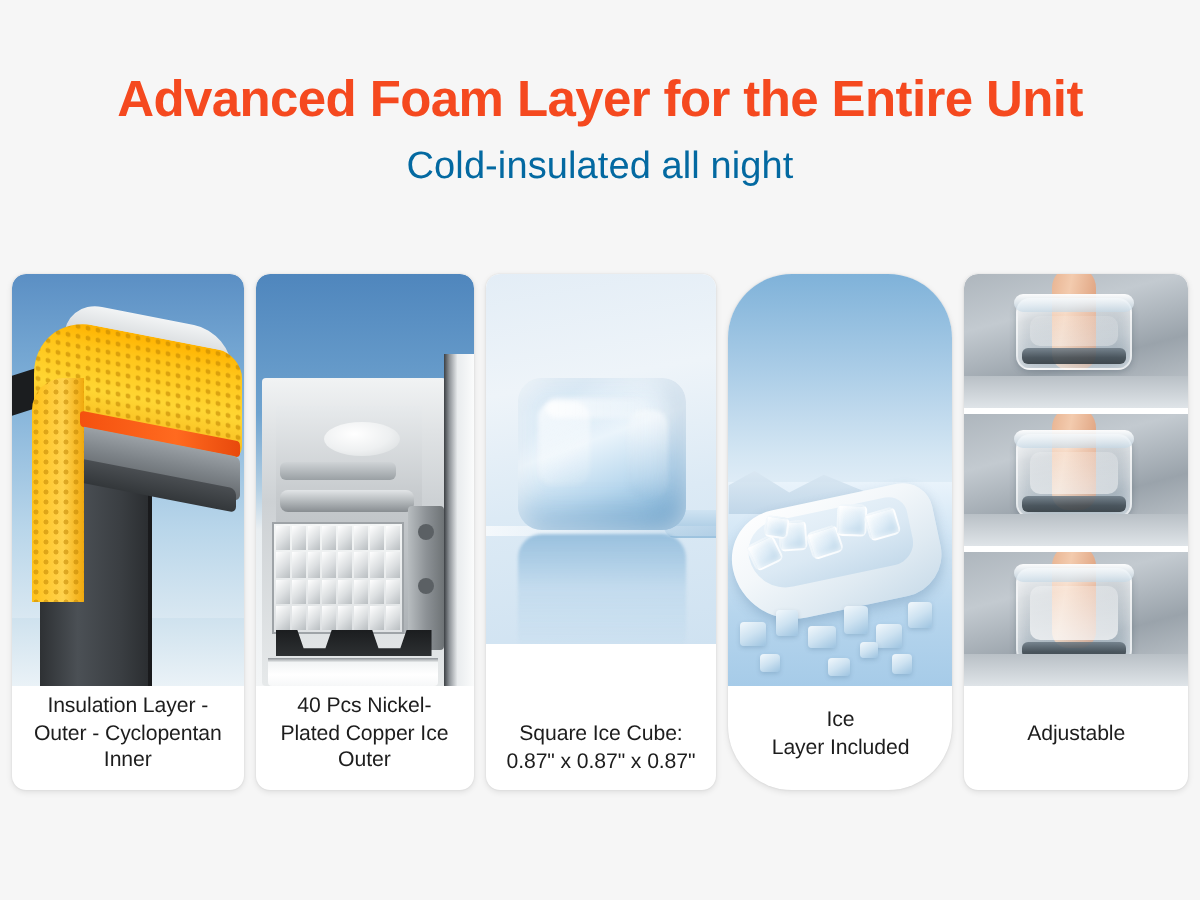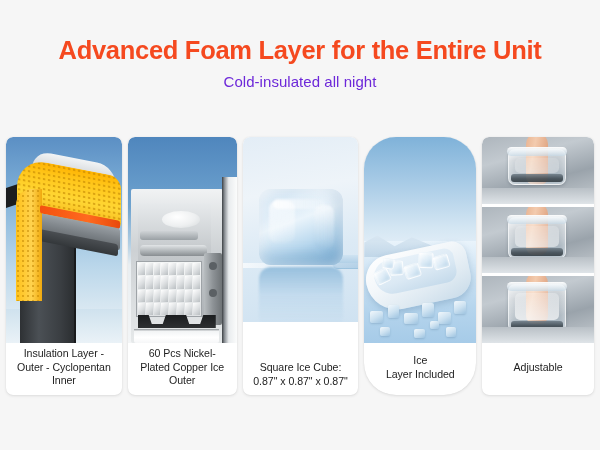--- a/index.html
+++ b/index.html
@@ -33,23 +33,23 @@
     font-size: 25.5px;
     font-weight: bold;
     color: #f5491f;
     letter-spacing: -0.3px;
     line-height: 1.1;
     white-space: nowrap;
   }
 
   .subtitle {
     margin-top: 9px;
-    font-size: 15px;
+    font-size: 19px;
     font-weight: normal;
-    color: #6d28d9;
+    color: #0369a1;
     letter-spacing: 0.05px;
   }
 
   
   .cards {
     position: absolute;
     top: 137px;
     left: 6px;
     width: 588px;
     display: flex;
@@ -457,21 +457,21 @@
             <i></i>
             <i></i>
         </div>
         <div class="side-panel"></div>
         <div class="shadow-strip"></div>
         <div class="drawer"></div>
         <div class="door"></div>
       </div>
       <div class="caption">
         <div>
-          <span>60 Pcs Nickel-</span>
+          <span>40 Pcs Nickel-</span>
           <span>Plated Copper Ice</span>
           <span>Outer</span>
         </div>
       </div>
     </div>
 
     <div class="card card-3">
       <div class="thumb p3">
         <div class="ledge"></div>
         <div class="floor"></div>

